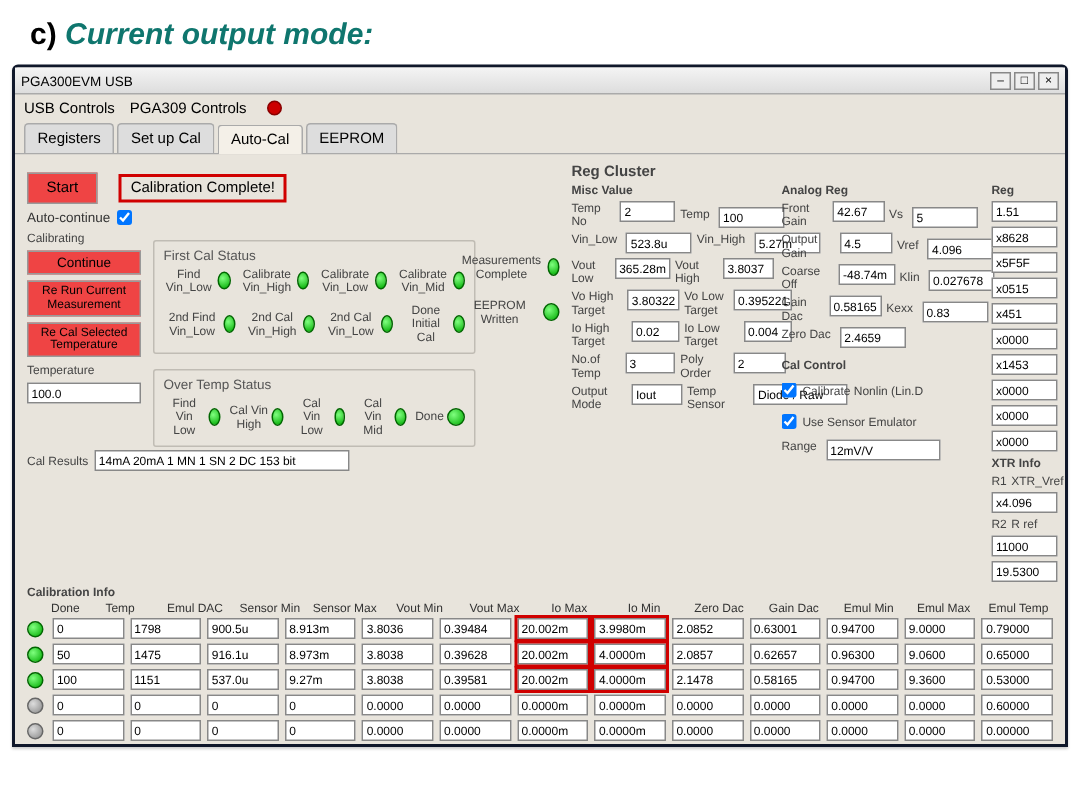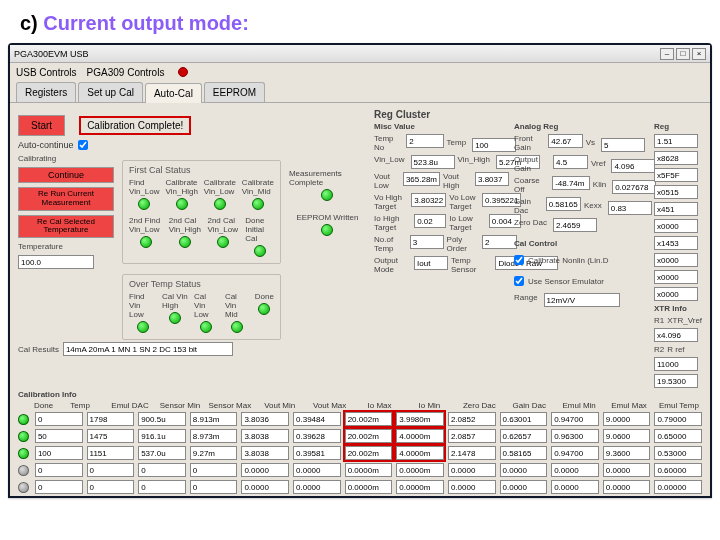--- a/index.html
+++ b/index.html
@@ -1,18 +1,18 @@
 <!DOCTYPE html>
 <html><head>
 <meta charset="utf-8">
 <style>
   * { box-sizing: border-box; margin: 0; padding: 0; font-family: Arial, sans-serif; }
   body { background: #fff; width: 720px; height: 540px; overflow: hidden; }
   .title { font-size: 20px; font-weight: bold; padding: 12px 20px 8px 20px; }
-  .title .red { color: #8b5cf6; }
+  .title .red { color: #0f766e; font-style: italic; }
   .window { margin: 0 8px; background: #e8e4dc; border: 2px solid #0f172a; border-radius: 4px 4px 0 0; box-shadow: 0 1px 2px rgba(0,0,0,0.2); }
   .titlebar { height: 18px; background: linear-gradient(#f4f4f4,#ddd); border-bottom: 1px solid #aaa; display: flex; align-items: center; justify-content: space-between; padding: 0 4px; font-size: 9px; }
   .titlebar .btns { display: flex; gap: 2px; }
   .titlebar .btns span { width: 14px; height: 12px; border: 1px solid #888; background: #eee; display:inline-flex;align-items:center;justify-content:center;font-size:8px;line-height:1; }
   .menubar { padding: 4px 6px; font-size: 10px; display: flex; gap: 10px; }
   .menubar .rec { width: 10px; height: 10px; border-radius: 50%; background: #c00; border:1px solid #800; margin-left:4px; }
   .tab-row { display: flex; padding: 0 6px; font-size: 10px; border-bottom:1px solid #aaa; }
   .tab { padding: 4px 8px; border: 1px solid #aaa; border-bottom:none; background:#ddd; margin-right:2px; border-radius:3px 3px 0 0; }
   .tab.active { background: #f4f0e8; position:relative; top:1px; }
   .panel { background:#e8e4dc; padding: 6px 8px 2px 8px; font-size: 9px; position:relative; }
@@ -22,21 +22,21 @@
   .group { border:1px solid #c0bcb4; border-radius:2px; padding:4px 6px 6px 6px; margin-top:6px; }
   .group-title { font-size:9px; color:#555; margin-bottom:3px; }
   .cols { display:flex; gap:8px; }
   .ck { display:flex; align-items:center; gap:4px; font-size:9px; margin:4px 0; }
   .ck input { width:10px; height:10px; }
   .tiny { font-size:8px; color:#444; }
   .lbl { font-size:9px; color:#333; }
   .fld { width:44px; height:14px; background:#fff; border:1px solid #888; font-size:8px; padding:0 2px; display:inline-flex; align-items:center; }
   .fld-w { width:76px; }
   .led-row { display:flex; gap:6px; }
-  .led-col { display:flex; flex-direction:column; align-items:center; gap:2px; }
+  .led-col { display:flex; flex-direction:row; align-items:center; gap:2px;text-align:center; }
   .led { width:12px; height:12px; border-radius:50%; background: radial-gradient(circle at 35% 35%, #7fff7f, #0a0); border:1px solid #060; }
   .sect-title { font-size:10px; color:#444; font-weight:bold; margin-bottom:2px; }
   .reg-block { display:flex; flex-direction:column; gap:3px; }
   .pair { display:flex; gap:3px; align-items:flex-end; }
   .pair .c { display:flex; flex-direction:row; gap:6px; }
   .cal-table { margin-top:2px; }
   .cal-head { display:flex; gap:4px; font-size:8px; color:#333; padding-left:34px; }
   .cal-head span { width:52px; text-align:center; }
   .cal-body { display:flex; flex-direction:column; gap:3px; margin-top:2px; }
   .cal-row { display:flex; gap:4px; align-items:center; }

